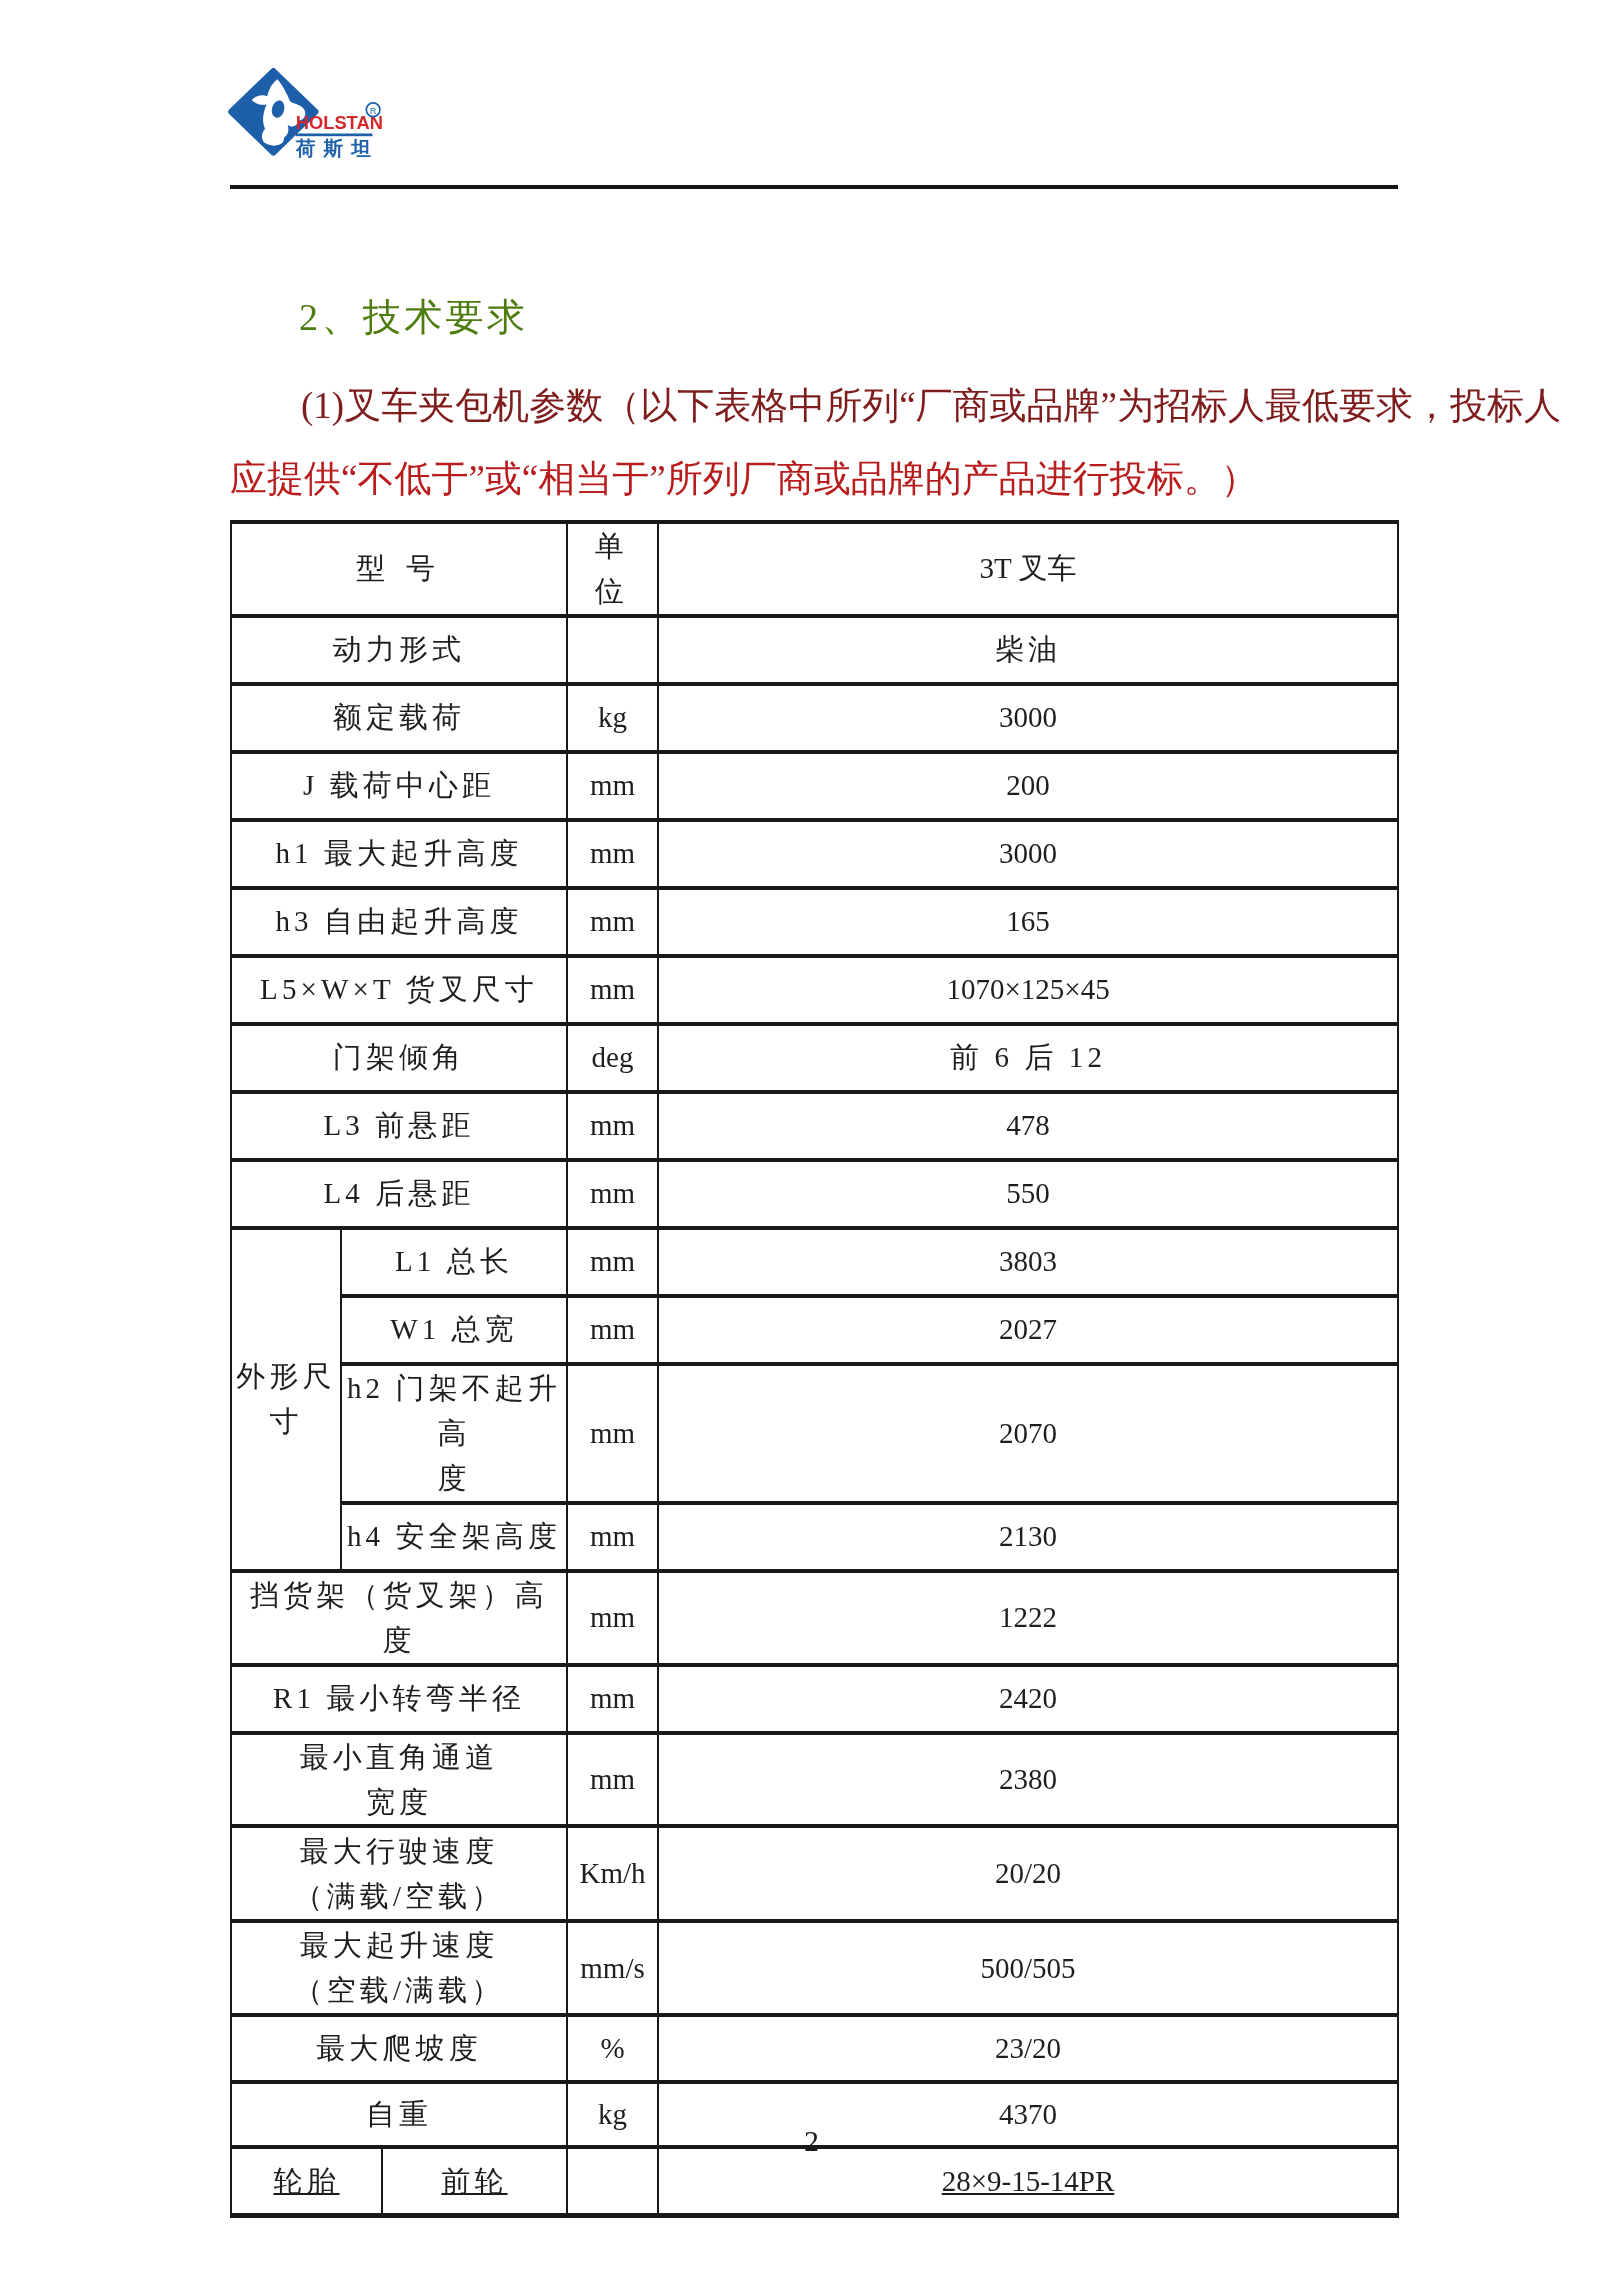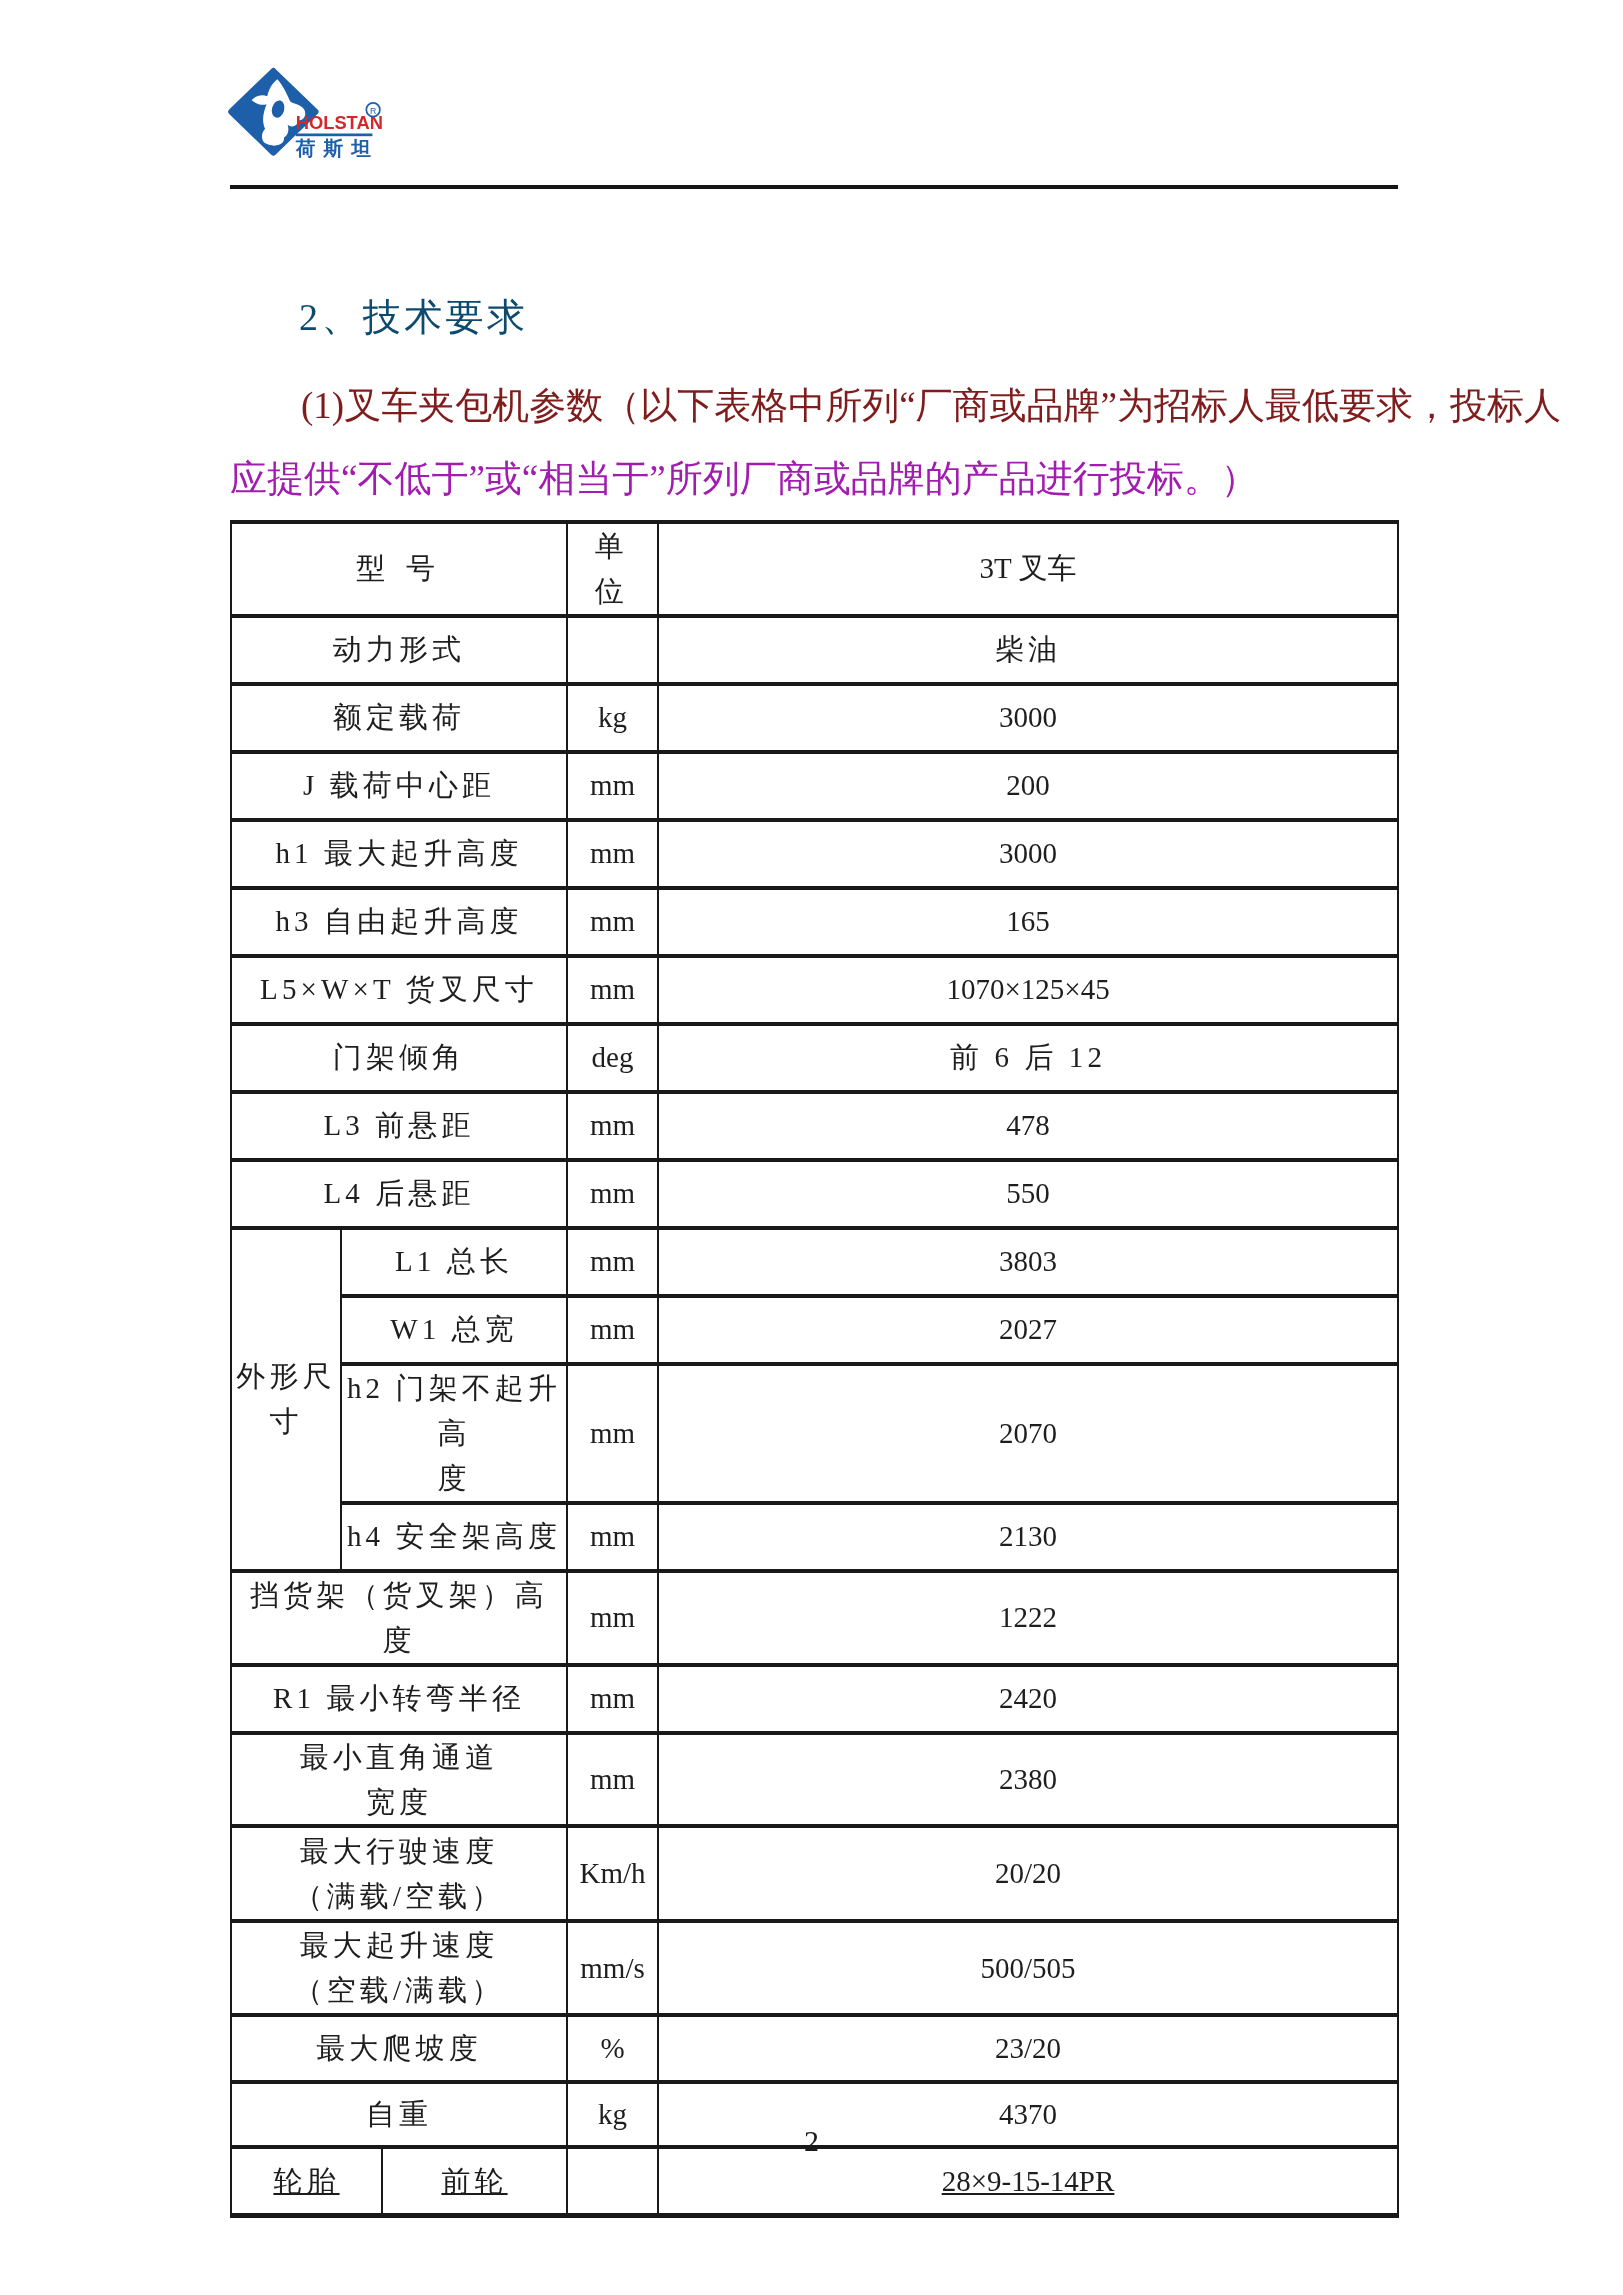--- a/index.html
+++ b/index.html
@@ -8,33 +8,33 @@
     width:1623px;height:2295px;
     background:#ffffff;
     font-family:"Liberation Serif","DejaVu Serif",serif;
     color:#1b1b1b;
     overflow:hidden;
   }
   .logo{position:absolute;left:228px;top:67px;width:164px;height:95px;text-align:right;}
   .rule{position:absolute;left:230px;top:185px;width:1168px;height:4.1px;background:#161616;}
   .heading{
     position:absolute;left:299px;top:292px;
-    font-size:38px;letter-spacing:3.4px;font-weight:400;color:#0c4a6e;
+    font-size:38px;letter-spacing:3.4px;font-weight:400;color:#4d7c0f;
     white-space:nowrap;
   }
   .para-line1{
     position:absolute;left:230px;top:381px;width:1168px;
     font-size:37px;color:#7f1d1d;
     text-indent:71px;
     text-align:justify;text-align-last:justify;
     white-space:nowrap;
   }
   .para-line2{
     position:absolute;left:230px;top:454px;width:1168px;
-    font-size:37px;color:#a21caf;white-space:nowrap;
+    font-size:37px;color:#b91c1c;white-space:nowrap;
   }
   table.spec{
     position:absolute;left:230px;top:520px;
     width:1168px;border-collapse:collapse;table-layout:fixed;
     border:2px solid #191919;border-top-width:4.8px;border-bottom-width:5.5px;
   }
   table.spec td{
     border:2px solid #191919;border-top-width:4.8px;border-bottom-width:4.8px;
     text-align:center;vertical-align:middle;
     font-size:29px;color:#1e1e1e;

